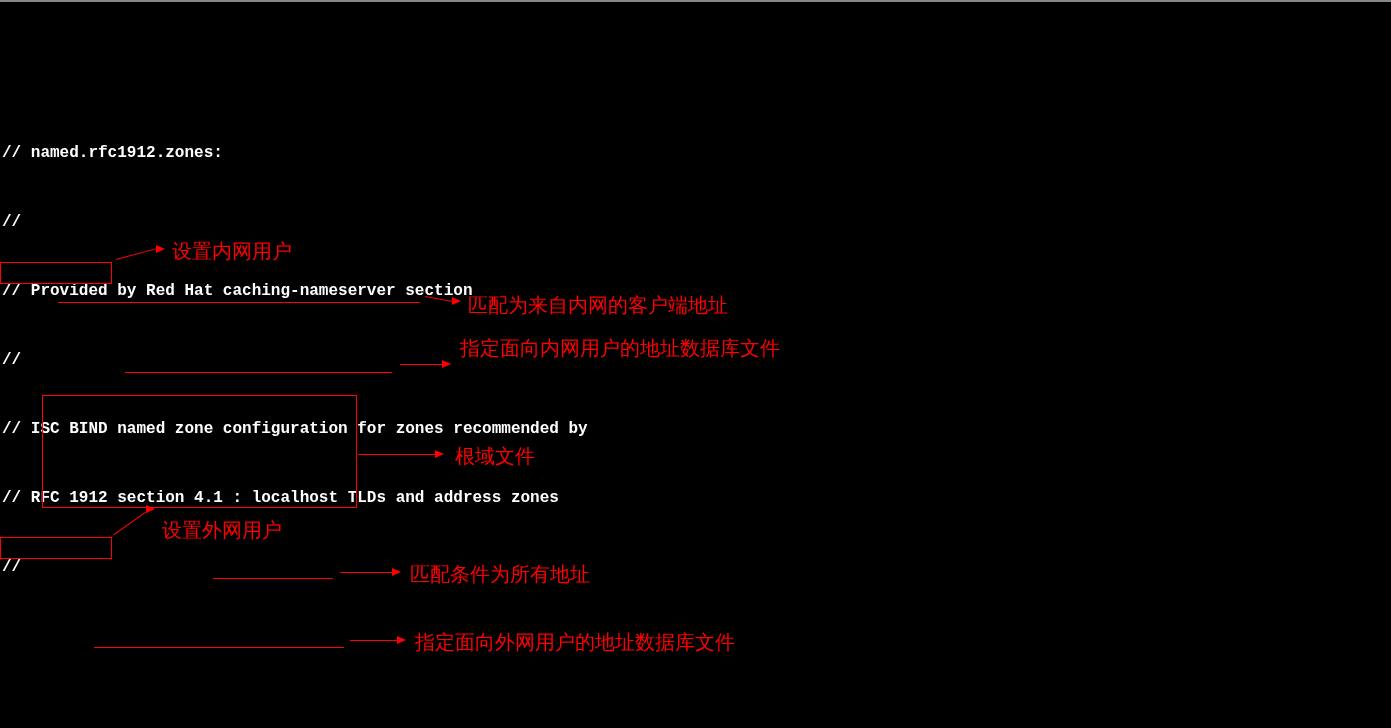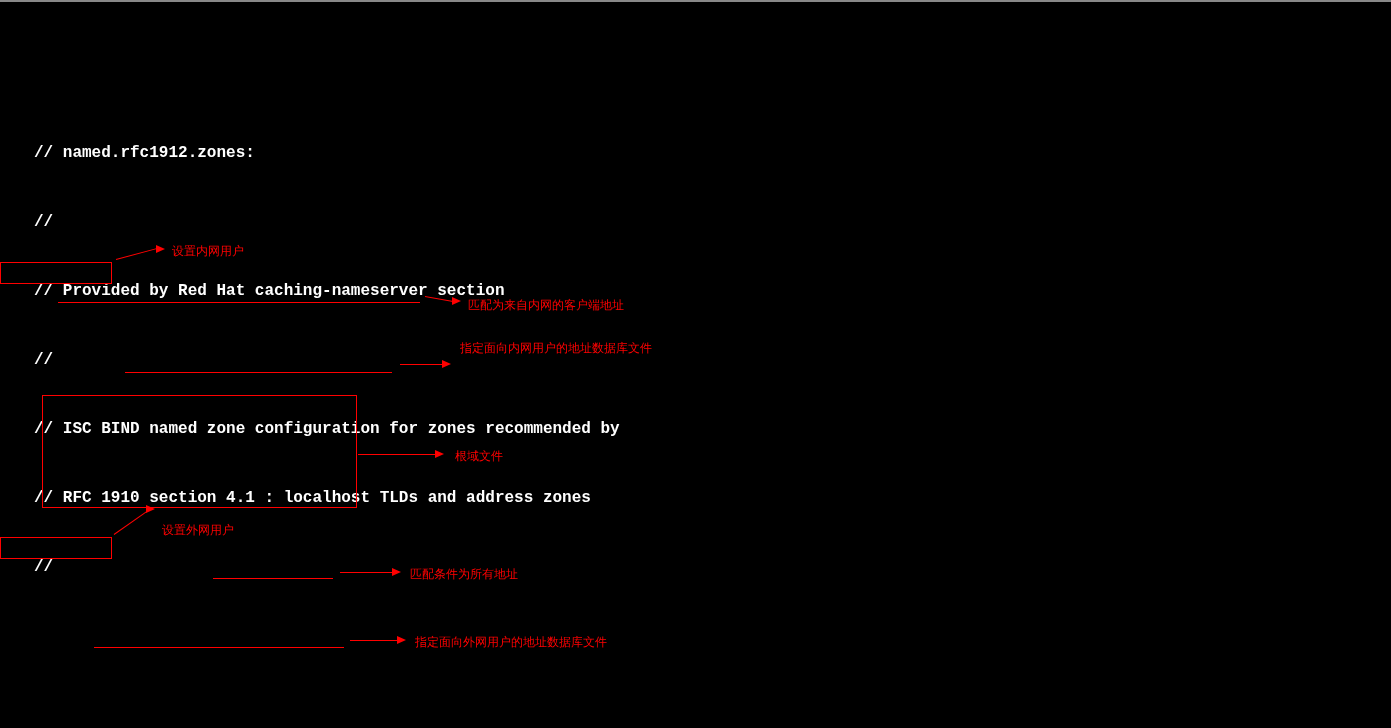--- a/index.html
+++ b/index.html
@@ -18,21 +18,20 @@
       border-top: 2px solid #888;
       padding-top: 2px;
     }
     .terminal {
       position: relative;
       padding-left: 2px;
     }
     .line {
       height: 23px;
       position: relative;
-      margin-left: 32px;
     }
     .box {
       position: absolute;
       border: 1px solid #ff0000;
       pointer-events: none;
     }
     .underline {
       position: absolute;
       border-bottom: 1px solid #ff0000;
       height: 1px;
@@ -50,38 +49,38 @@
       height: 0;
       border-top: 4px solid transparent;
       border-bottom: 4px solid transparent;
       border-left: 9px solid #ff0000;
       pointer-events: none;
     }
     .ann {
       position: absolute;
       color: #ff0000;
       font-family: "SimSun","Microsoft YaHei", sans-serif;
-      font-size: 12px;
+      font-size: 20px;
       font-weight: normal;
       pointer-events: none;
       white-space: nowrap;
     }
   </style>
 </head>
 <body>
 
 
 
 <div class="terminal">
   <div class="line"><span>// named.rfc1912.zones:</span></div>
   <div class="line"><span>//</span></div>
   <div class="line"><span>// Provided by Red Hat caching-nameserver section</span></div>
   <div class="line"><span>//</span></div>
   <div class="line"><span>// ISC BIND named zone configuration for zones recommended by</span></div>
-  <div class="line"><span>// RFC 1910 section 4.1 : localhost TLDs and address zones</span></div>
+  <div class="line"><span>// RFC 1912 section 4.1 : localhost TLDs and address zones</span></div>
   <div class="line"><span>//</span></div>
   
   
   
   
   
   
   
   
   

